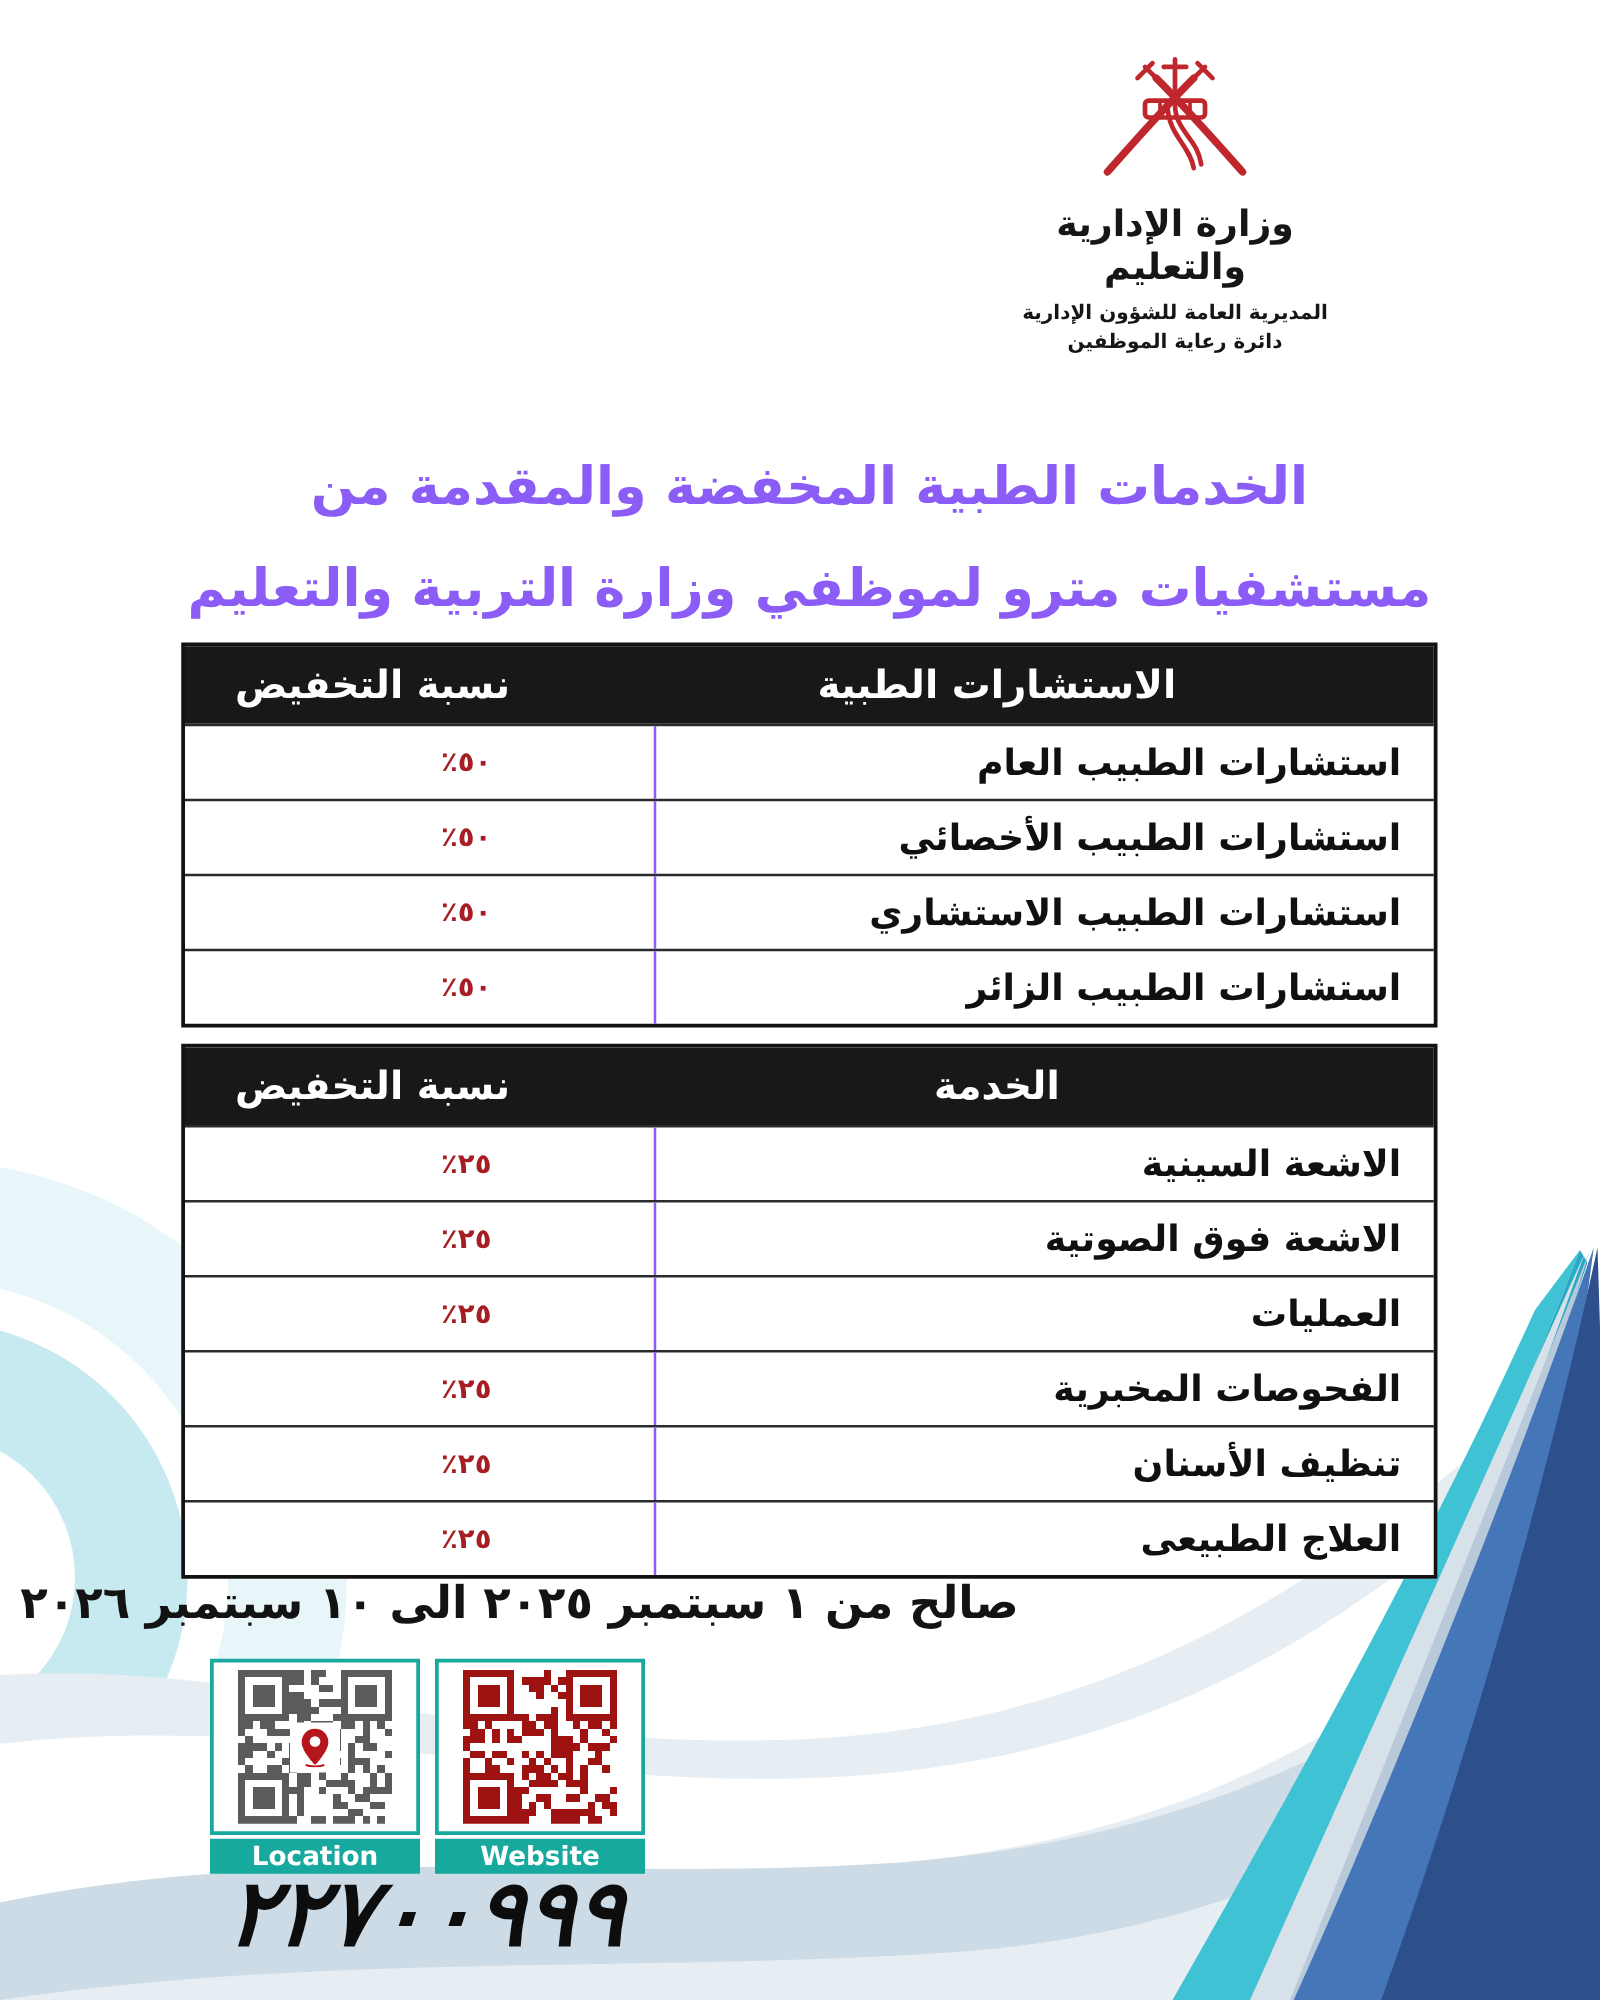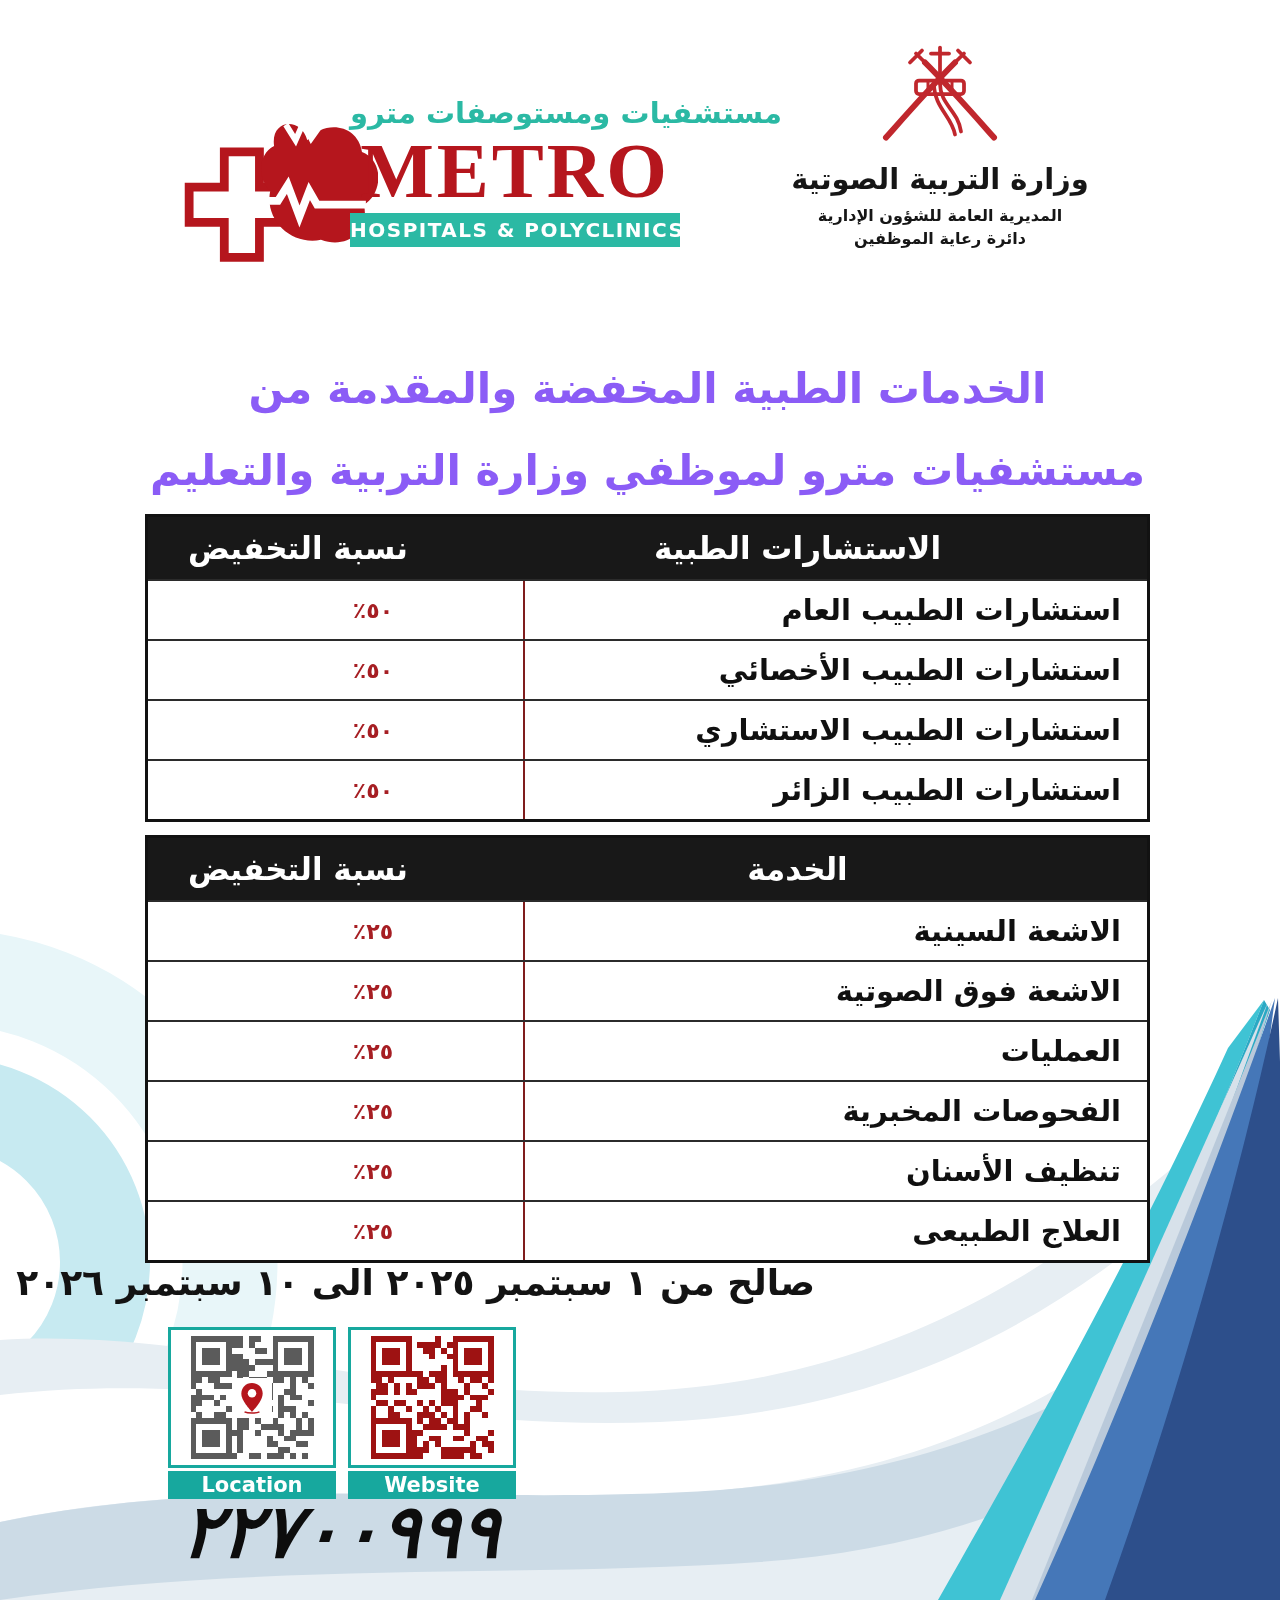--- a/index.html
+++ b/index.html
@@ -40,21 +40,21 @@
     box-sizing:border-box; direction:rtl; background:#fff;}
   #table1{top:514px;}
   #table2{top:835px;}
   .thead{display:flex; background:#181818; color:#fff; height:62px; align-items:center;}
   .thead .h-service{width:699px; text-align:center; font-size:31px; font-weight:bold;}
   .thead .h-discount{width:300px; text-align:center; font-size:31px; font-weight:bold;}
   .trow{display:flex; height:58px; border-top:2px solid #2b2b2b;}
   .trow:first-of-type{border-top:none;}
   .cell-service{width:624px; display:flex; align-items:center; justify-content:flex-start;
     padding-right:26px; box-sizing:border-box; font-size:29px; font-weight:bold; color:#101010;
-    border-left:2px solid #7f1d1d;}
+    border-left:2px solid #8b5cf6;}
   .cell-discount{width:300px; display:flex; align-items:center; justify-content:center;
     font-size:22px; font-weight:bold; color:#a61e23;}
   .pct{unicode-bidi:bidi-override; direction:ltr;}
 
   
   #validity{left:150px; top:1262px; width:665px; direction:rtl; text-align:right;
     font-size:36px; font-weight:bold; color:#131313; white-space:nowrap;}
 
   
   .qr-card{position:absolute; top:1327px; width:168px;}
@@ -89,56 +89,39 @@
 
     <path d="M938,1600 C 1030,1438 1135,1252 1228,1048 L 1264,1000 C 1196,1175 1100,1392 1008,1600 Z" fill="#3fc3d4"></path>
     <path d="M1008,1600 C 1100,1392 1196,1175 1264,1000 L 1270,1010 C 1210,1190 1120,1400 1042,1600 Z" fill="#2aa9c4"></path>
 
     <path d="M1268,1002 L 1000,1600 L 1052,1600 Z" fill="#d7e1ea"></path>
     <path d="M1272,1000 L 1032,1600 L 1090,1600 Z" fill="#b9c9da"></path>
     <path d="M1275,998 C 1225,1140 1130,1390 1035,1600 L 1195,1600 Z" fill="#4577b8"></path>
     <path d="M1278,998 C 1252,1120 1195,1350 1105,1600 L1280,1600 L1280,1062 Z" fill="#2d4f8b"></path>
   </svg>
 
-  <div class="layer" id="logo">
-    <svg id="logo-mark" viewBox="0 0 200 170">
-
-      <path d="M45 44 h36 v36 h36 v36 h-36 v36 H45 v-36 H9 v-36 h36 Z" fill="#ffffff" stroke="#b5161d" stroke-width="9"></path>
-
-      <g transform="translate(78,2)">
-        <path d="M52 30 C 46 6 14 8 18 36 C 2 44 0 68 14 82 C 8 112 36 138 66 132 C 94 142 116 122 110 96 C 130 84 130 50 108 42 C 104 14 70 8 52 30 Z" fill="#b5161d"></path>
-        <path d="M30 14 l10 16 l8 -18 l8 16 l10 -14" fill="none" stroke="#ffffff" stroke-width="6"></path>
-        <polyline points="-14,92 22,92 32,76 44,108 54,82 62,96 112,96" fill="none" stroke="#ffffff" stroke-width="8"></polyline>
-      </g>
-    </svg>
-    <div id="logo-text">
-      <div class="brand-arabic">مستشفيات ومستوصفات مترو</div>
-      <div class="brand-name">METRO</div>
-      <div class="brand-band">HOSPITALS &amp; POLYCLINICS</div>
-    </div>
-  </div>
 
   <div class="layer" id="ministry">
     <svg id="emblem" viewBox="0 0 100 66">
       <g stroke="#c0272d" fill="none" stroke-width="4" stroke-linecap="round">
         <path d="M14 62 C 30 44 44 28 60 12"></path>
         <path d="M86 62 C 70 44 56 28 40 12"></path>
       </g>
       <g stroke="#c0272d" fill="none" stroke-width="2.5" stroke-linecap="round">
         <path d="M56 16 L66 6 M62 4 L70 12"></path>
         <path d="M44 16 L34 6 M38 4 L30 12"></path>
         <path d="M50 2 L50 26"></path>
         <path d="M44 6 H56"></path>
         <path d="M50 26 C 50 40 62 44 64 58"></path>
         <path d="M46 26 C 46 42 58 48 60 60"></path>
       </g>
       <rect x="34" y="24" width="32" height="9" rx="2" fill="none" stroke="#c0272d" stroke-width="2.5"></rect>
       <path d="M42 24 v9 M58 24 v9" stroke="#c0272d" stroke-width="2"></path>
     </svg>
-    <div class="min-l2">وزارة التربية الصوتية</div>
+    <div class="min-l2">وزارة الإدارية والتعليم</div>
     <div class="min-l3">المديرية العامة للشؤون الإدارية</div>
     <div class="min-l4">دائرة رعاية الموظفين</div>
   </div>
 
   <div class="layer" id="title">
     <div class="t1">الخدمات الطبية المخفضة والمقدمة من</div>
     <div class="t2">مستشفيات مترو لموظفي وزارة التربية والتعليم وعائلاتهم</div>
   </div>
 
   <div class="layer dtable" id="table1">

